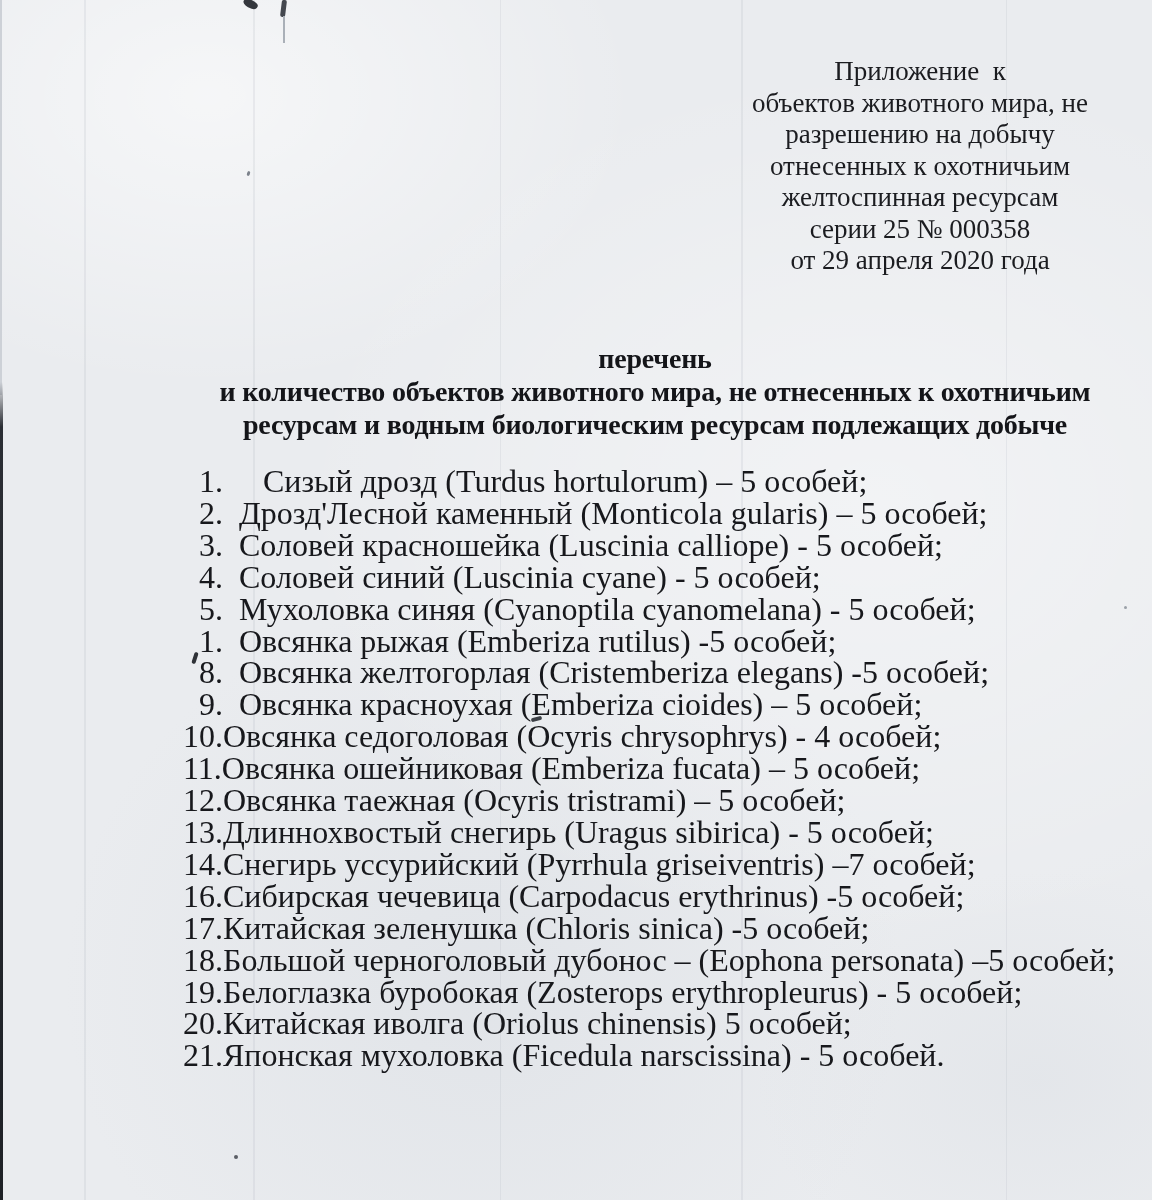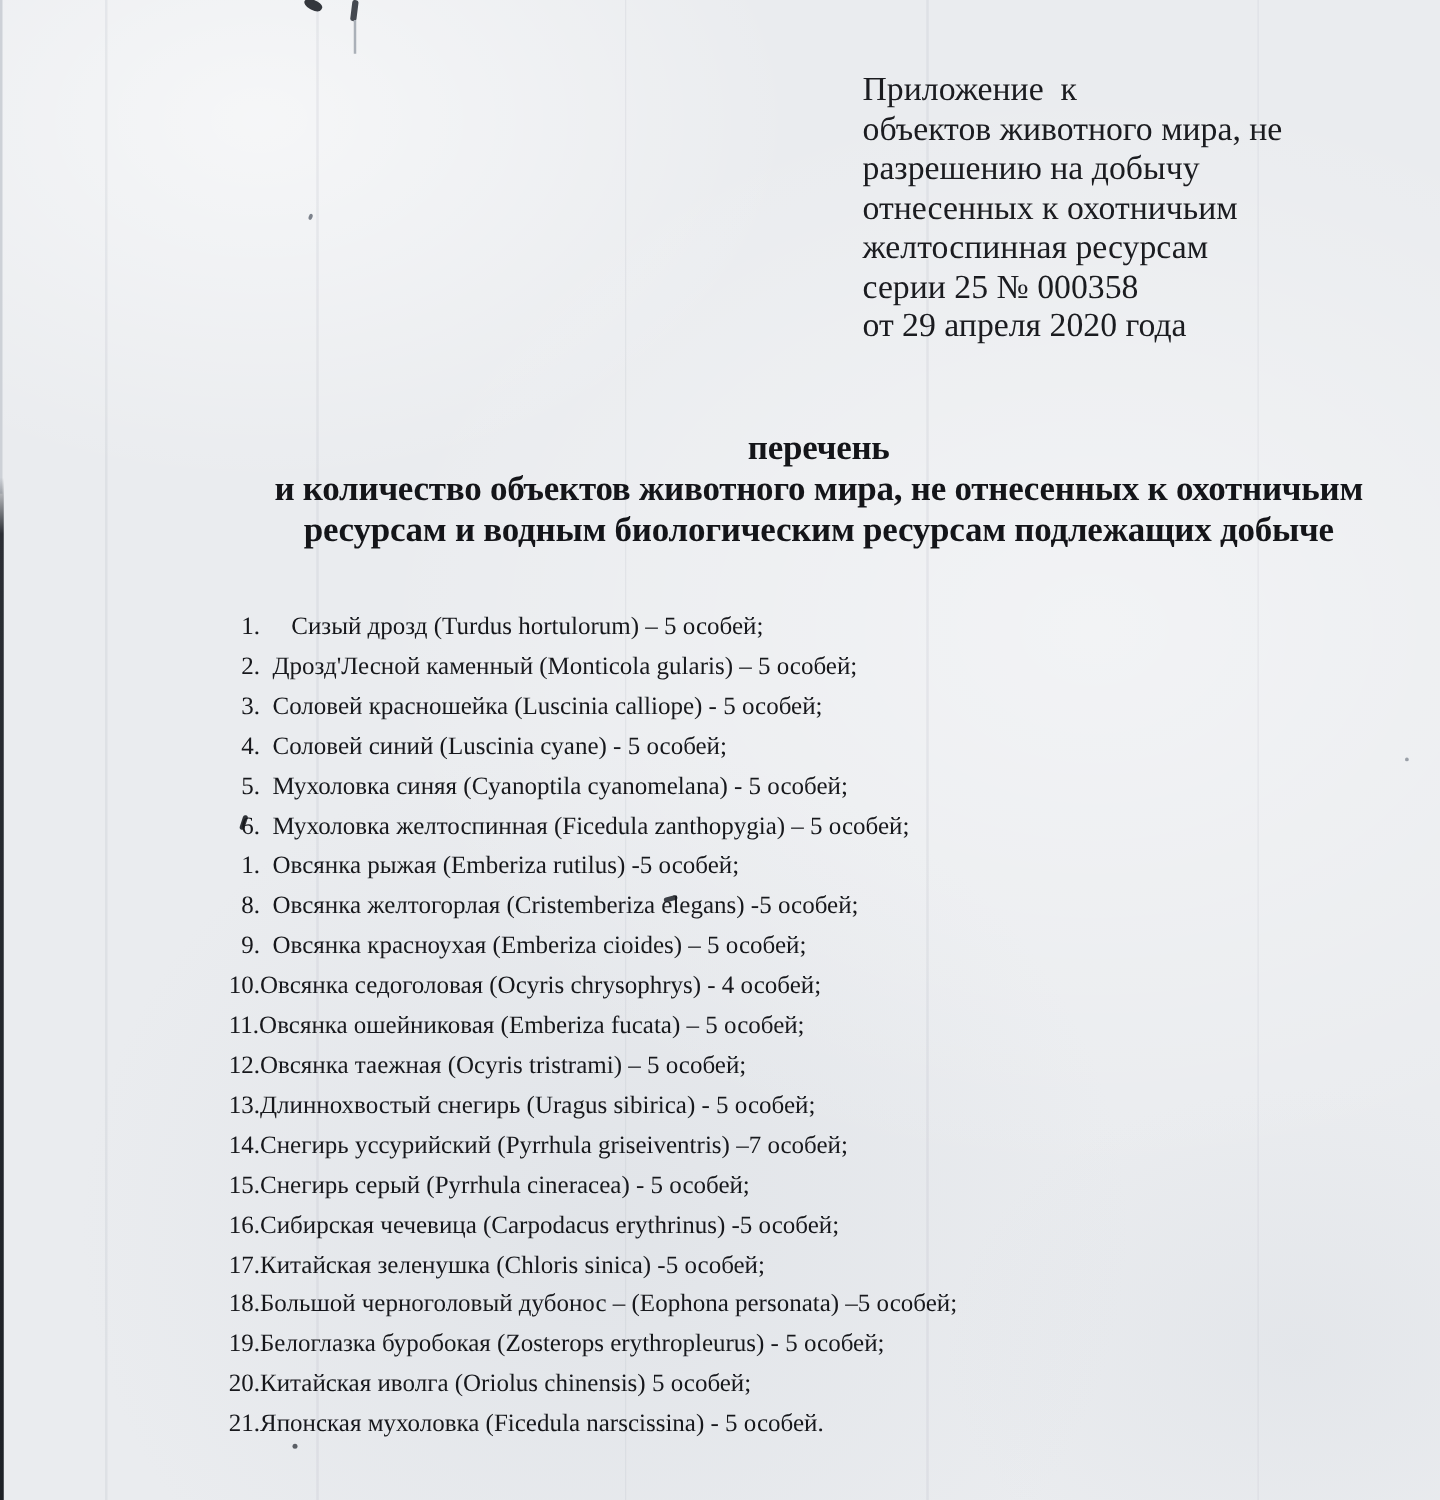--- a/index.html
+++ b/index.html
@@ -36,31 +36,31 @@
   .mark.dash-top    {left:281px;top:0;width:5px;height:17px;border-radius:2px;transform:rotate(7deg);background:#44484f;}
   .mark.dash-tail   {left:283px;top:16px;width:2px;height:27px;background:#aab0b8;}
   .mark.speck-a     {left:247px;top:171px;width:3px;height:5px;border-radius:50%;background:#7c828b;transform:rotate(20deg);}
   .mark.speck-b     {left:234px;top:1155px;width:4px;height:4px;border-radius:50%;background:#5a5e65;}
   .mark.speck-c     {left:1124px;top:606px;width:3px;height:3px;border-radius:50%;background:#9aa0a8;}
   .mark.item7-tick  {left:193px;top:652px;width:4px;height:12px;border-radius:2px;transform:rotate(18deg);background:#2f3237;}
   .mark.item9-tick  {left:531px;top:717px;width:11px;height:4px;border-radius:2px;transform:rotate(-14deg);background:#3c4046;}
   
   .header-note{
     position:absolute;left:690px;top:56px;width:460px;
-    font-size:27px;line-height:31.5px;color:#1b1c20;
+    text-align:center;font-size:27px;line-height:31.5px;color:#1b1c20;
   }
   .header-note .hline{white-space:pre;}
   .doc-title{
     position:absolute;left:150px;top:342px;width:1010px;
     text-align:center;font-weight:bold;font-size:28px;line-height:33px;
     letter-spacing:-0.2px;color:#141519;
   }
   .species-list{
     position:absolute;left:183px;top:466px;width:930px;
-    font-size:20px;line-height:31.9px;color:#17181c;margin-top:20px;
+    font-size:32px;line-height:31.9px;color:#17181c;
   }
   .species-list .item{white-space:pre;}
 </style>
 </head>
 <body>
 
 <div class="page">
 
   <div class="streak s1"></div>
   <div class="streak s2"></div>
@@ -93,30 +93,28 @@
     <div>и количество объектов животного мира, не отнесенных к охотничьим</div>
     <div>ресурсам и водным биологическим ресурсам подлежащих добыче</div>
   </div>
 
   <div class="species-list">
     <div class="item">  1.     Сизый дрозд (Turdus hortulorum) – 5 особей;</div>
     <div class="item">  2.  Дрозд'Лесной каменный (Monticola gularis) – 5 особей;</div>
     <div class="item">  3.  Соловей красношейка (Luscinia calliope) - 5 особей;</div>
     <div class="item">  4.  Соловей синий (Luscinia cyane) - 5 особей;</div>
     <div class="item">  5.  Мухоловка синяя (Cyanoptila cyanomelana) - 5 особей;</div>
-    <div class="item">  6.  Мухоловка желтоспинная (Ficedula zanthopygia) – 5 особей;</div>
     <div class="item">  1.  Овсянка рыжая (Emberiza rutilus) -5 особей;</div>
     <div class="item">  8.  Овсянка желтогорлая (Cristemberiza elegans) -5 особей;</div>
     <div class="item">  9.  Овсянка красноухая (Emberiza cioides) – 5 особей;</div>
     <div class="item">10.Овсянка седоголовая (Ocyris chrysophrys) - 4 особей;</div>
     <div class="item">11.Овсянка ошейниковая (Emberiza fucata) – 5 особей;</div>
     <div class="item">12.Овсянка таежная (Ocyris tristrami) – 5 особей;</div>
     <div class="item">13.Длиннохвостый снегирь (Uragus sibirica) - 5 особей;</div>
     <div class="item">14.Снегирь уссурийский (Pyrrhula griseiventris) –7 особей;</div>
-    <div class="item">15.Снегирь серый (Pyrrhula cineracea) - 5 особей;</div>
     <div class="item">16.Сибирская чечевица (Carpodacus erythrinus) -5 особей;</div>
     <div class="item">17.Китайская зеленушка (Chloris sinica) -5 особей;</div>
     <div class="item">18.Большой черноголовый дубонос – (Eophona personata) –5 особей;</div>
     <div class="item">19.Белоглазка буробокая (Zosterops erythropleurus) - 5 особей;</div>
     <div class="item">20.Китайская иволга (Oriolus chinensis) 5 особей;</div>
     <div class="item">21.Японская мухоловка (Ficedula narscissina) - 5 особей.</div>
   </div>
 
 </div>
 

